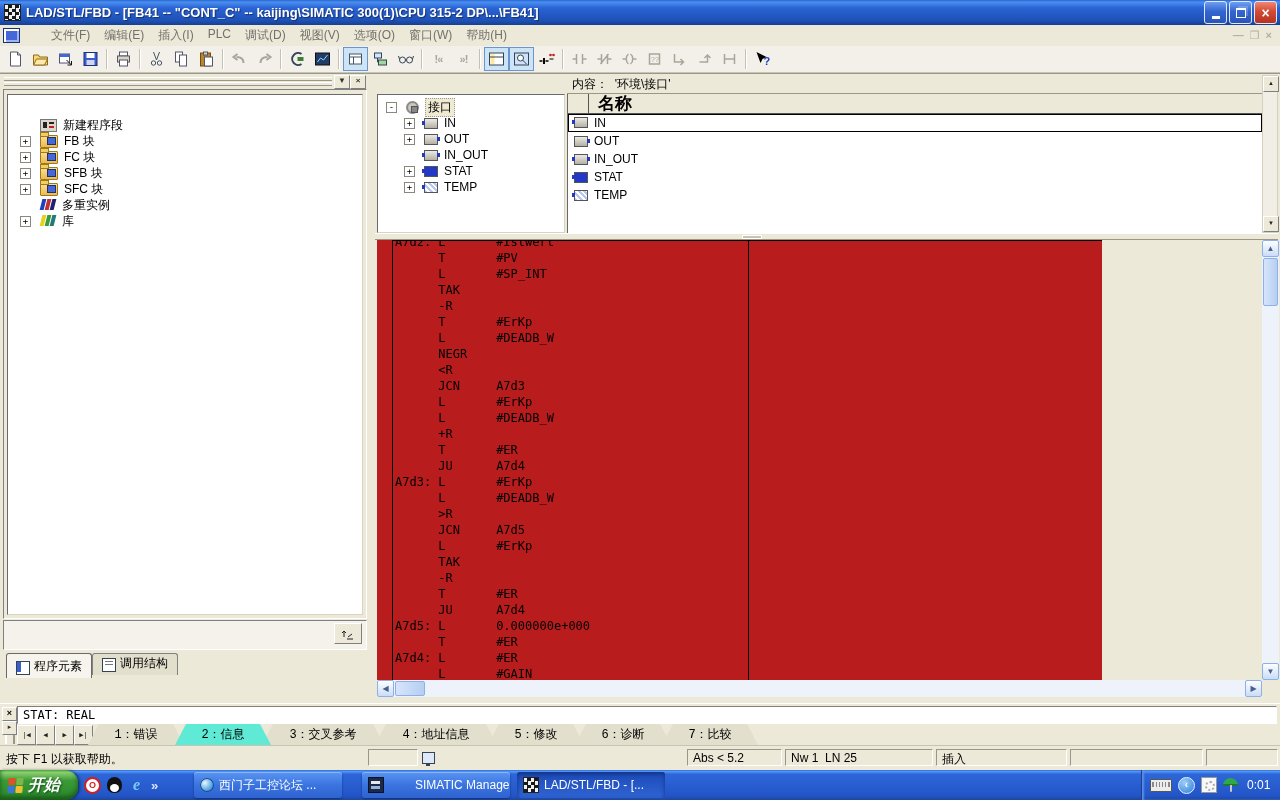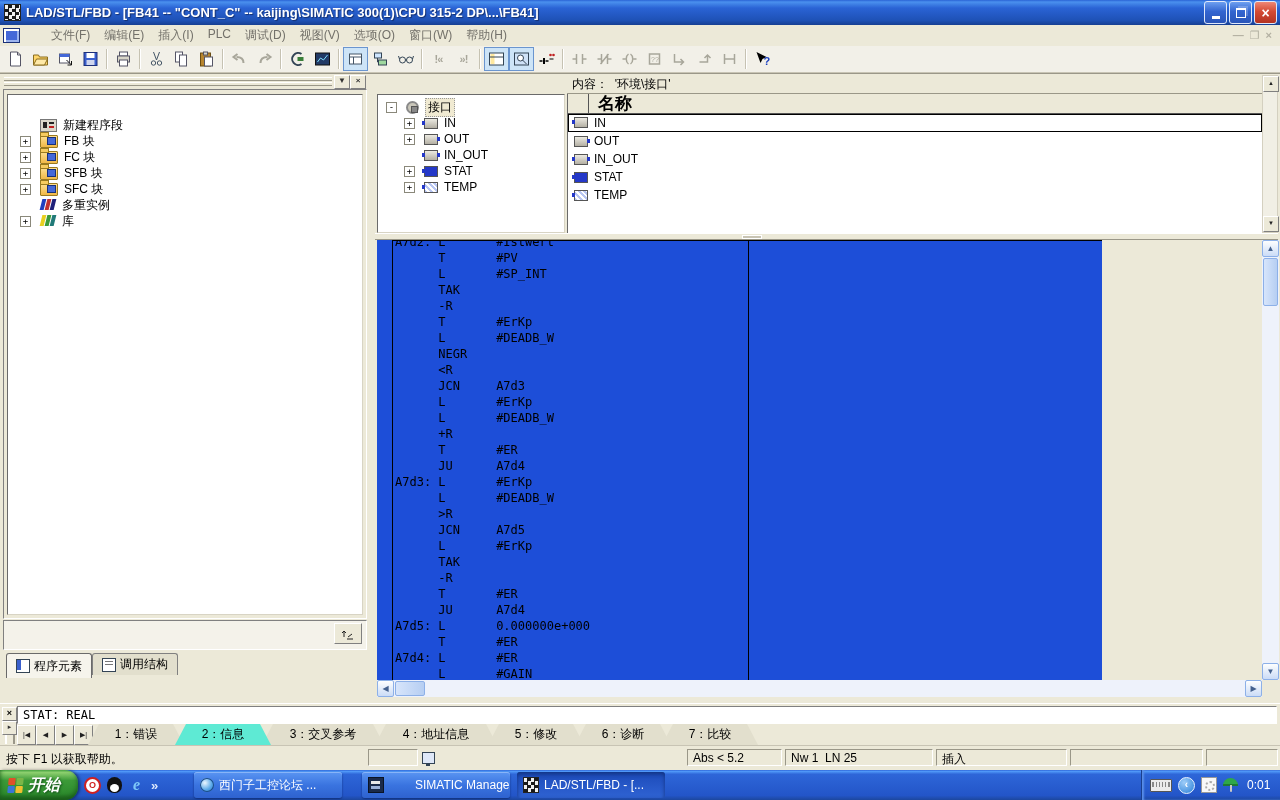--- a/index.html
+++ b/index.html
@@ -68,21 +68,21 @@
   .decl-icon{width:12px;height:9px;background:linear-gradient(180deg,#eceae2,#b4b0a4);border:1px solid #555;}
   .decl-in::before,.decl-inout::before,.decl-stat::before,.decl-temp::before{content:"";position:absolute;left:-3px;top:2px;width:3px;height:4px;background:#2438c8;}
   .decl-out::after,.decl-inout::after{content:"";position:absolute;right:-3px;top:2px;width:3px;height:4px;background:#2438c8;}
   .decl-stat{background:#2438c8;}
   .decl-temp{background:repeating-linear-gradient(45deg,#b8c6f2 0 2px,#fff 2px 4px);}
   
   .lp-jump{position:absolute;left:1px;right:1px;top:545px;height:28px;background:#f4f2ea;border:1px solid;border-color:#808080 #fff #fff #808080;}
   .lp-jump-btn{position:absolute;right:4px;top:2px;width:26px;height:19px;background:#ece9d8;border:1px solid;border-color:#fff #808080 #808080 #fff;
     display:flex;align-items:center;justify-content:center;font-size:10px;color:#222;}
   .lp-tabs{position:absolute;left:4px;top:578px;height:26px;display:flex;align-items:flex-start;}
-  .lp-tab{display:flex;align-items:center;gap:4px;padding:3px 9px;border:1px solid #808080;border-bottom:none;border-radius:3px 3px 0 0;
+  .lp-tab{display:flex;align-items:flex-end;gap:4px;padding:3px 9px;border:1px solid #808080;border-bottom:none;border-radius:3px 3px 0 0;
     background:#e2dfcd;height:22px;box-sizing:border-box;}
   .lp-tab.active{background:#f6f4ec;height:25px;border-color:#6a6a6a;position:relative;z-index:1;}
   .proglist-icon{position:relative;width:12px;height:12px;background:#fff;border:1px solid #345;}
   .proglist-icon::before{content:"";position:absolute;left:0;top:0;width:4px;height:10px;background:#3a5fcd;}
   .callstruct-icon{position:relative;width:12px;height:12px;background:#fff;border:1px solid #345;}
   .callstruct-icon::before{content:"";position:absolute;left:2px;top:2px;width:8px;height:6px;
     background:repeating-linear-gradient(180deg,#777 0 1px,transparent 1px 3px);}
   
   .decl-tree-box{position:absolute;left:377px;top:20px;width:188px;height:139px;background:#fff;
     border:1px solid;border-color:#6a6a6a #d8d4c4 #d8d4c4 #6a6a6a;padding-top:4px;box-sizing:border-box;overflow:hidden;}
@@ -101,21 +101,21 @@
   .cell-icon-box{flex:none;position:relative;margin:0 6px 0 6px;}
   .cell-name-text{font-size:12px;}
   .decl-scroll{position:absolute;left:1262px;top:1px;width:16px;height:158px;background:#f1efe5;border:1px solid #d4d0c0;box-sizing:border-box;}
   .gs-btn{position:absolute;left:0;width:14px;height:14px;background:#ece9d8;border:1px solid;border-color:#fff #808080 #808080 #fff;
     font-size:6px;text-align:center;line-height:13px;color:#222;}
   .gs-up{top:0;} .gs-dn{bottom:0;}
   
   .h-splitter{position:absolute;left:375px;top:159px;width:903px;height:7px;background:#ece9d8;border-top:1px solid #fff;border-bottom:1px solid #9a9788;box-sizing:border-box;}
   .h-splitter::after{content:"";position:absolute;left:368px;top:2px;width:18px;height:2px;background:#c8c4b4;box-shadow:0 0 0 1px #fff;}
   
-  .code-area{position:absolute;left:377px;top:166px;width:725px;height:440px;background:#1d4ed8;overflow:hidden;}
+  .code-area{position:absolute;left:377px;top:166px;width:725px;height:440px;background:#b91c1c;overflow:hidden;}
   .code-topline{position:absolute;left:15px;right:0;top:0;height:1px;background:#000;}
   .code-rail{position:absolute;left:15px;top:0;bottom:0;width:1px;background:#000;}
   .code-divider{position:absolute;left:371px;top:0;bottom:0;width:1px;background:#000;}
   .code-lines{position:absolute;left:18px;top:-6px;font-family:"DejaVu Sans Mono","Liberation Mono",monospace;
     font-size:12px;line-height:16px;white-space:pre;}
   .code-line{height:16px;}
   
   .v-scroll{position:absolute;left:1262px;top:166px;width:17px;height:440px;background:#eef2fb;}
   .h-scroll{position:absolute;left:377px;top:606px;width:885px;height:17px;background:#eef2fb;}
   .sb-corner{position:absolute;left:1262px;top:606px;width:17px;height:17px;background:#ece9d8;}
@@ -124,21 +124,21 @@
   .xp-thumb{position:absolute;background:linear-gradient(90deg,#d7e5fb,#b6cef2);border:1px solid #8cb0e8;border-radius:2px;box-sizing:border-box;}
   
   .msg-panel{position:absolute;left:0;top:703px;width:1280px;height:42px;background:#ece9d8;border-top:1px solid #fff;box-sizing:border-box;}
   .msg-close{position:absolute;left:2px;top:3px;width:13px;height:12px;background:#ece9d8;border:1px solid;border-color:#fff #808080 #808080 #fff;
     font-size:9px;line-height:10px;text-align:center;font-weight:bold;}
   .msg-pop{position:absolute;left:2px;top:17px;width:13px;height:12px;background:#ece9d8;border:1px solid;border-color:#fff #808080 #808080 #fff;
     font-size:7px;line-height:10px;text-align:center;color:#333;}
   .msg-grip{position:absolute;left:5px;top:31px;width:6px;height:9px;border-left:2px solid #fff;border-right:2px solid #9a9788;}
   .msg-text-box{position:absolute;left:17px;top:2px;right:3px;height:18px;background:#fff;border:1px solid;border-color:#808080 #fff #fff #808080;
     display:flex;align-items:center;padding-left:5px;box-sizing:border-box;font-family:"DejaVu Sans Mono","Liberation Mono",monospace;font-size:12px;}
-  .msg-tabrow{position:absolute;left:17px;top:20px;right:0;height:21px;display:flex;align-items:stretch;}
+  .msg-tabrow{position:absolute;left:17px;top:20px;right:0;height:21px;display:flex;align-items:stretch;font-family:Liberation Mono, monospace;}
   .nav-btn{flex:none;width:17px;height:18px;margin-top:1px;background:#ece9d8;border:1px solid;border-color:#fff #808080 #808080 #fff;
     font-size:7px;display:flex;align-items:center;justify-content:center;color:#222;}
   .sheet-tabs{display:flex;margin-left:4px;}
   .sheet-tab{height:21px;display:flex;align-items:center;justify-content:center;background:#e2dfcd;
     clip-path:polygon(11px 0,calc(100% - 11px) 0,100% 100%,0 100%);margin-left:-9px;
     filter:drop-shadow(1px 0 0 #8a887a);box-sizing:border-box;}
   .sheet-tab.active{background:#5eead4;z-index:2;position:relative;}
   .sheet-tab-label{font-size:12px;white-space:nowrap;}
   
   .statusbar{position:absolute;left:0;top:745px;width:1280px;height:25px;background:#ece9d8;border-top:1px solid #c8c4b4;box-sizing:border-box;}

